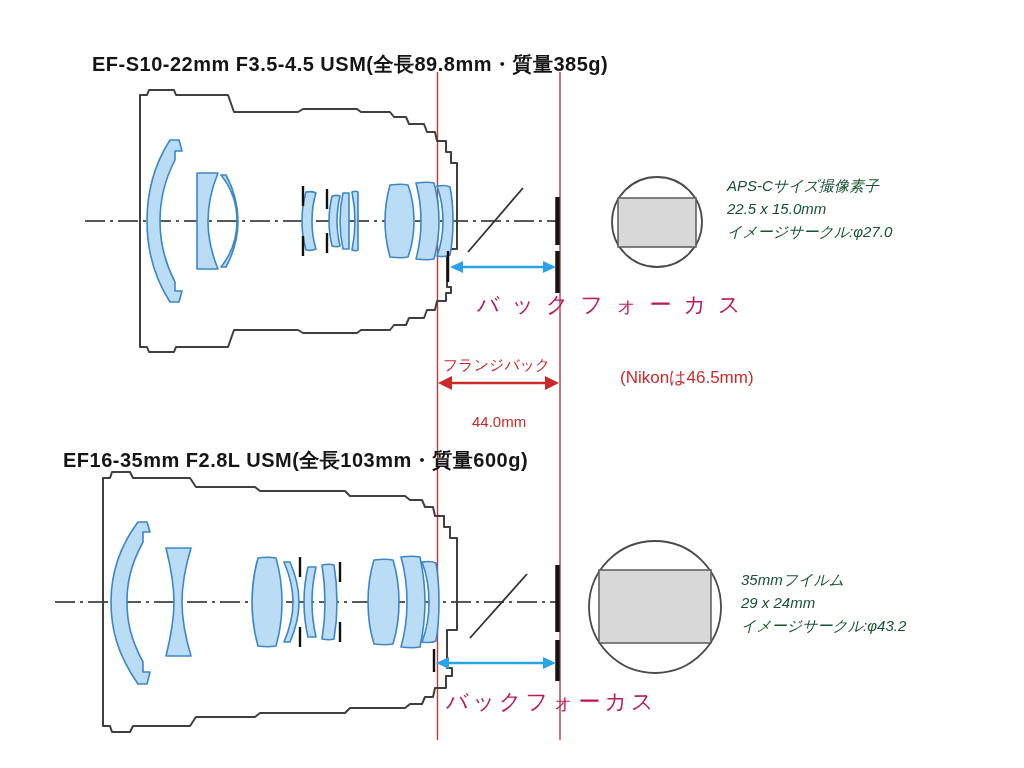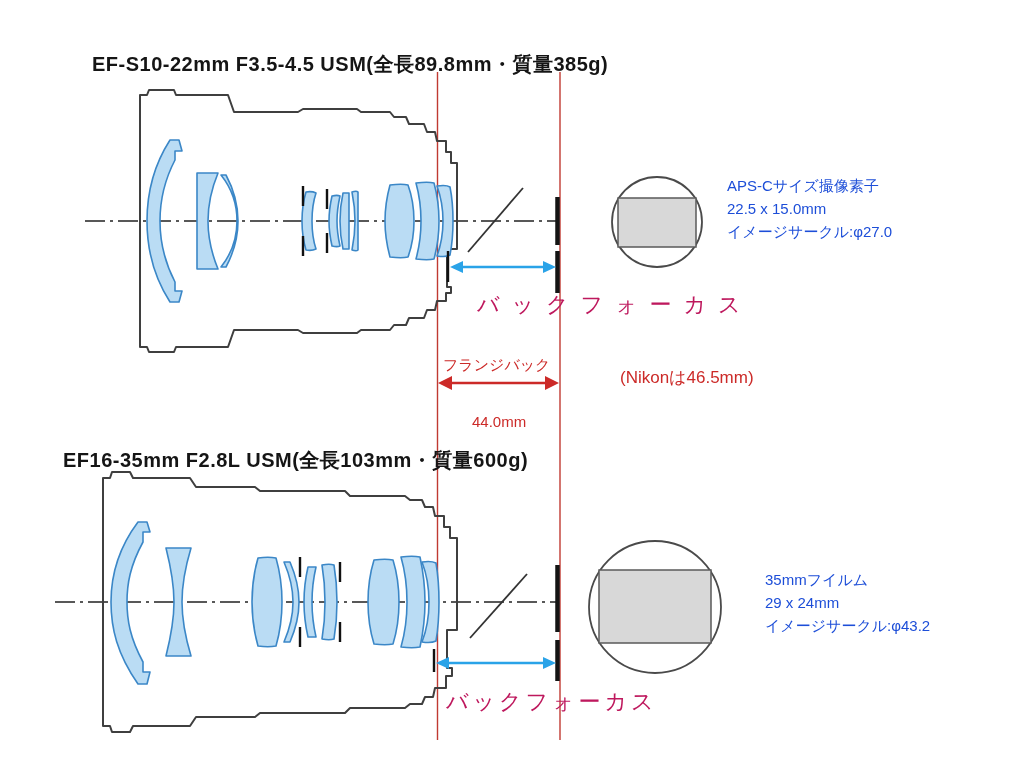--- a/index.html
+++ b/index.html
@@ -9,24 +9,24 @@
   }
   .txt{position:absolute;white-space:nowrap;}
   .title{font-size:20px;font-weight:bold;letter-spacing:0.5px;color:#151515;margin-top:19px;}
   .backfocus{font-size:22px;color:#be185d;}
   .bf-top{left:477px;top:290px;letter-spacing:12px;}
   .bf-bottom{left:446px;top:687px;letter-spacing:4px;}
   .red-text{color:#cc2a28;}
   .flange-label{left:443px;top:356px;font-size:15px;}
   .flange-value{left:472px;top:389px;font-size:15px;margin-top:24px;}
   .nikon-note{left:620px;top:366px;font-size:17px;}
-  .sensor-label{font-size:15px;line-height:23px;color:#1d4ed8;}
+  .sensor-label{font-size:15px;line-height:23px;color:#14532d;font-style:italic;}
   .sensor-label div{white-space:nowrap;}
   .lbl-top{left:727px;top:174px;}
-  .lbl-bottom{left:741px;top:568px;margin-left:24px;}
+  .lbl-bottom{left:741px;top:568px;}
   svg{position:absolute;left:0;top:0;}
 </style>
 </head>
 <body>
 
 <div class="canvas">
 
   <svg width="1024" height="768" viewBox="0 0 1024 768">
 
     <g stroke="#c03a32" stroke-width="1.4">

